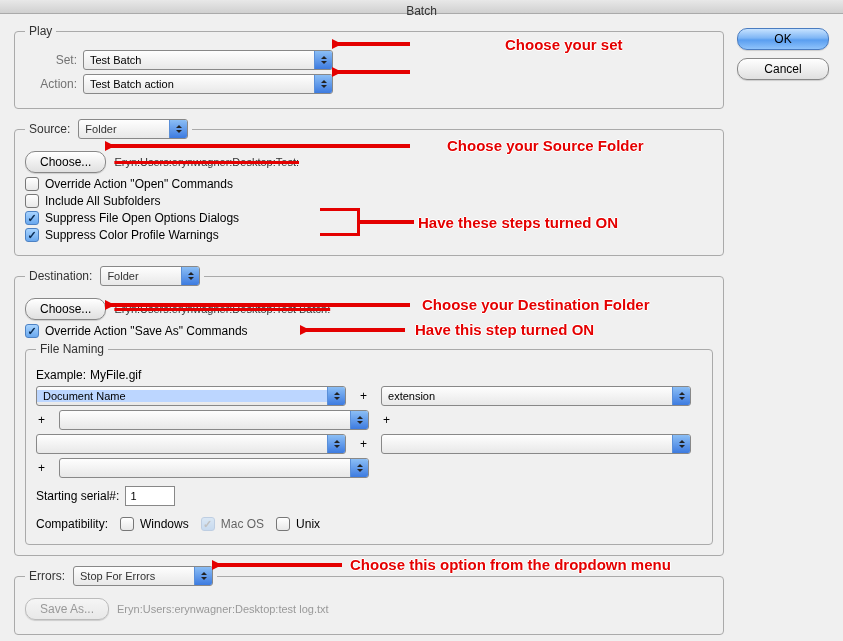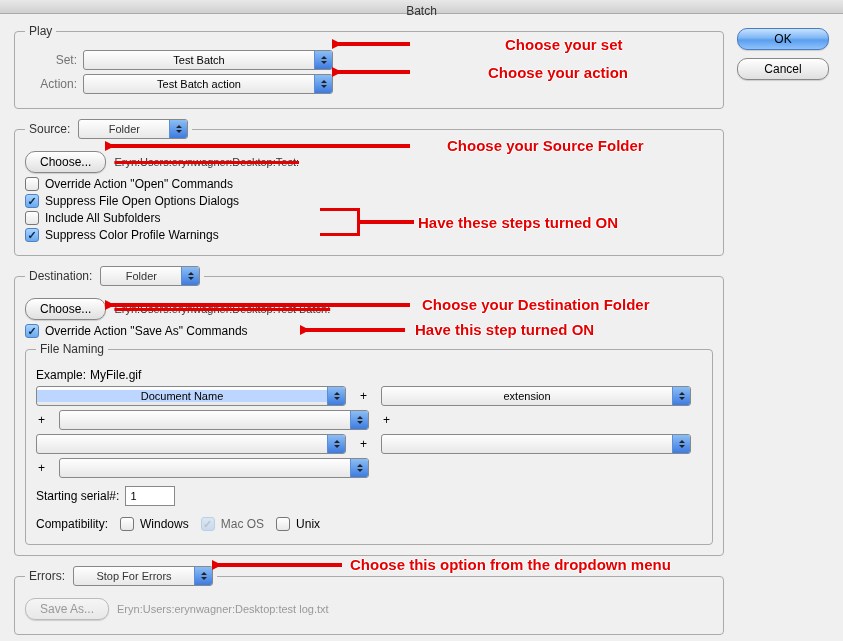--- a/index.html
+++ b/index.html
@@ -43,21 +43,20 @@
 
 .aqua-select {
   display: inline-flex;
   align-items: center;
   height: 20px;
   background: linear-gradient(#fefefe, #e8e8e8);
   border: 1px solid #888;
   border-radius: 3px;
   overflow: hidden;
   font-size: 11px;
-  text-align: center;
 }
 .aqua-select .sel-text { padding: 0 6px; flex: 1; }
 .aqua-select .sel-btn {
   width: 18px;
   height: 100%;
   background: linear-gradient(#8bbef5, #3d7be0);
   display: flex;
   flex-direction: column;
   align-items: center;
   justify-content: center;
@@ -192,26 +191,26 @@
       </legend>
       <div class="row">
         <span class="aqua-button">Choose...</span>
         <span class="path-text" style="text-decoration:line-through;text-decoration-color:#e40000;text-decoration-thickness:3px">Eryn:Users:erynwagner:Desktop:Test:</span>
       </div>
       <div class="check-row">
         <span class="checkbox"></span>
         <span>Override Action "Open" Commands</span>
       </div>
       <div class="check-row">
+        <span class="checkbox"></span>
+        <span>Include All Subfolders</span>
+      </div>
+      <div class="check-row">
         <span class="checkbox checked"></span>
         <span>Suppress File Open Options Dialogs</span>
-      </div>
-      <div class="check-row">
-        <span class="checkbox"></span>
-        <span>Include All Subfolders</span>
       </div>
       <div class="check-row">
         <span class="checkbox checked"></span>
         <span>Suppress Color Profile Warnings</span>
       </div>
     </fieldset>
 
     <fieldset>
       <legend class="legend-select">
         <span>Destination:</span>
@@ -315,21 +314,20 @@
           <path d="M8,0 L0,4 L8,8 Z" fill="#e40000"></path>
         </marker>
       </defs>
       <line x1="78" y1="8" x2="6" y2="8" stroke="#e40000" stroke-width="4" marker-end="url(#ah)"></line>
     </svg>
   <div class="anno" style="left:505px;top:22px">Choose your set</div>
 
   <svg class="arrow-svg" style="left:332px;top:50px" width="80" height="16">
       <line x1="78" y1="8" x2="6" y2="8" stroke="#e40000" stroke-width="4" marker-end="url(#ah)"></line>
     </svg>
-  <div class="anno" style="left:488px;top:50px">Choose your action</div>
 
   <svg class="arrow-svg" style="left:105px;top:124px" width="310" height="16">
       <line x1="305" y1="8" x2="6" y2="8" stroke="#e40000" stroke-width="4" marker-end="url(#ah)"></line>
     </svg>
   <div class="anno" style="left:447px;top:123px">Choose your Source Folder</div>
 
   <div class="bracket" style="left:320px;top:194px;height:28px;width:40px"></div>
   <svg class="arrow-svg" style="left:356px;top:200px" width="60" height="16">
       <line x1="4" y1="8" x2="58" y2="8" stroke="#e40000" stroke-width="4"></line>
     </svg>

